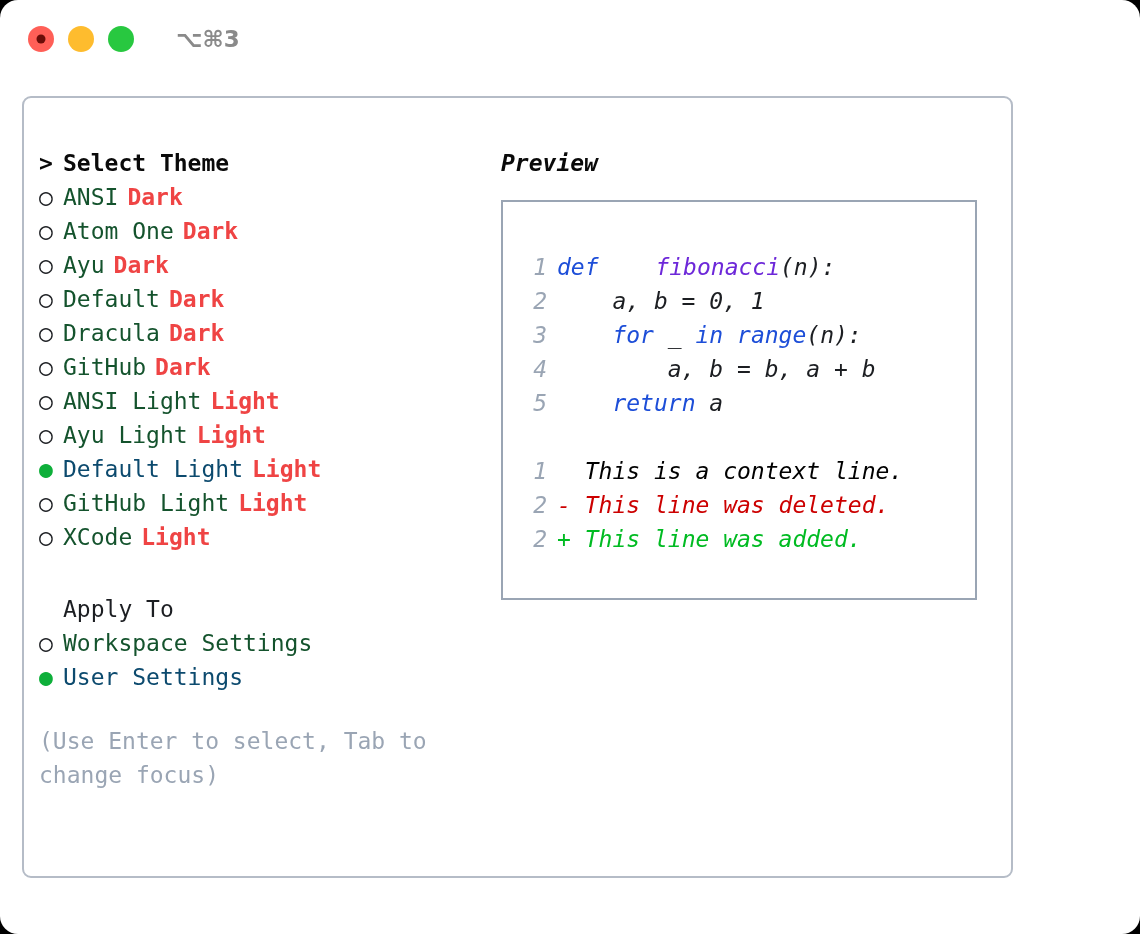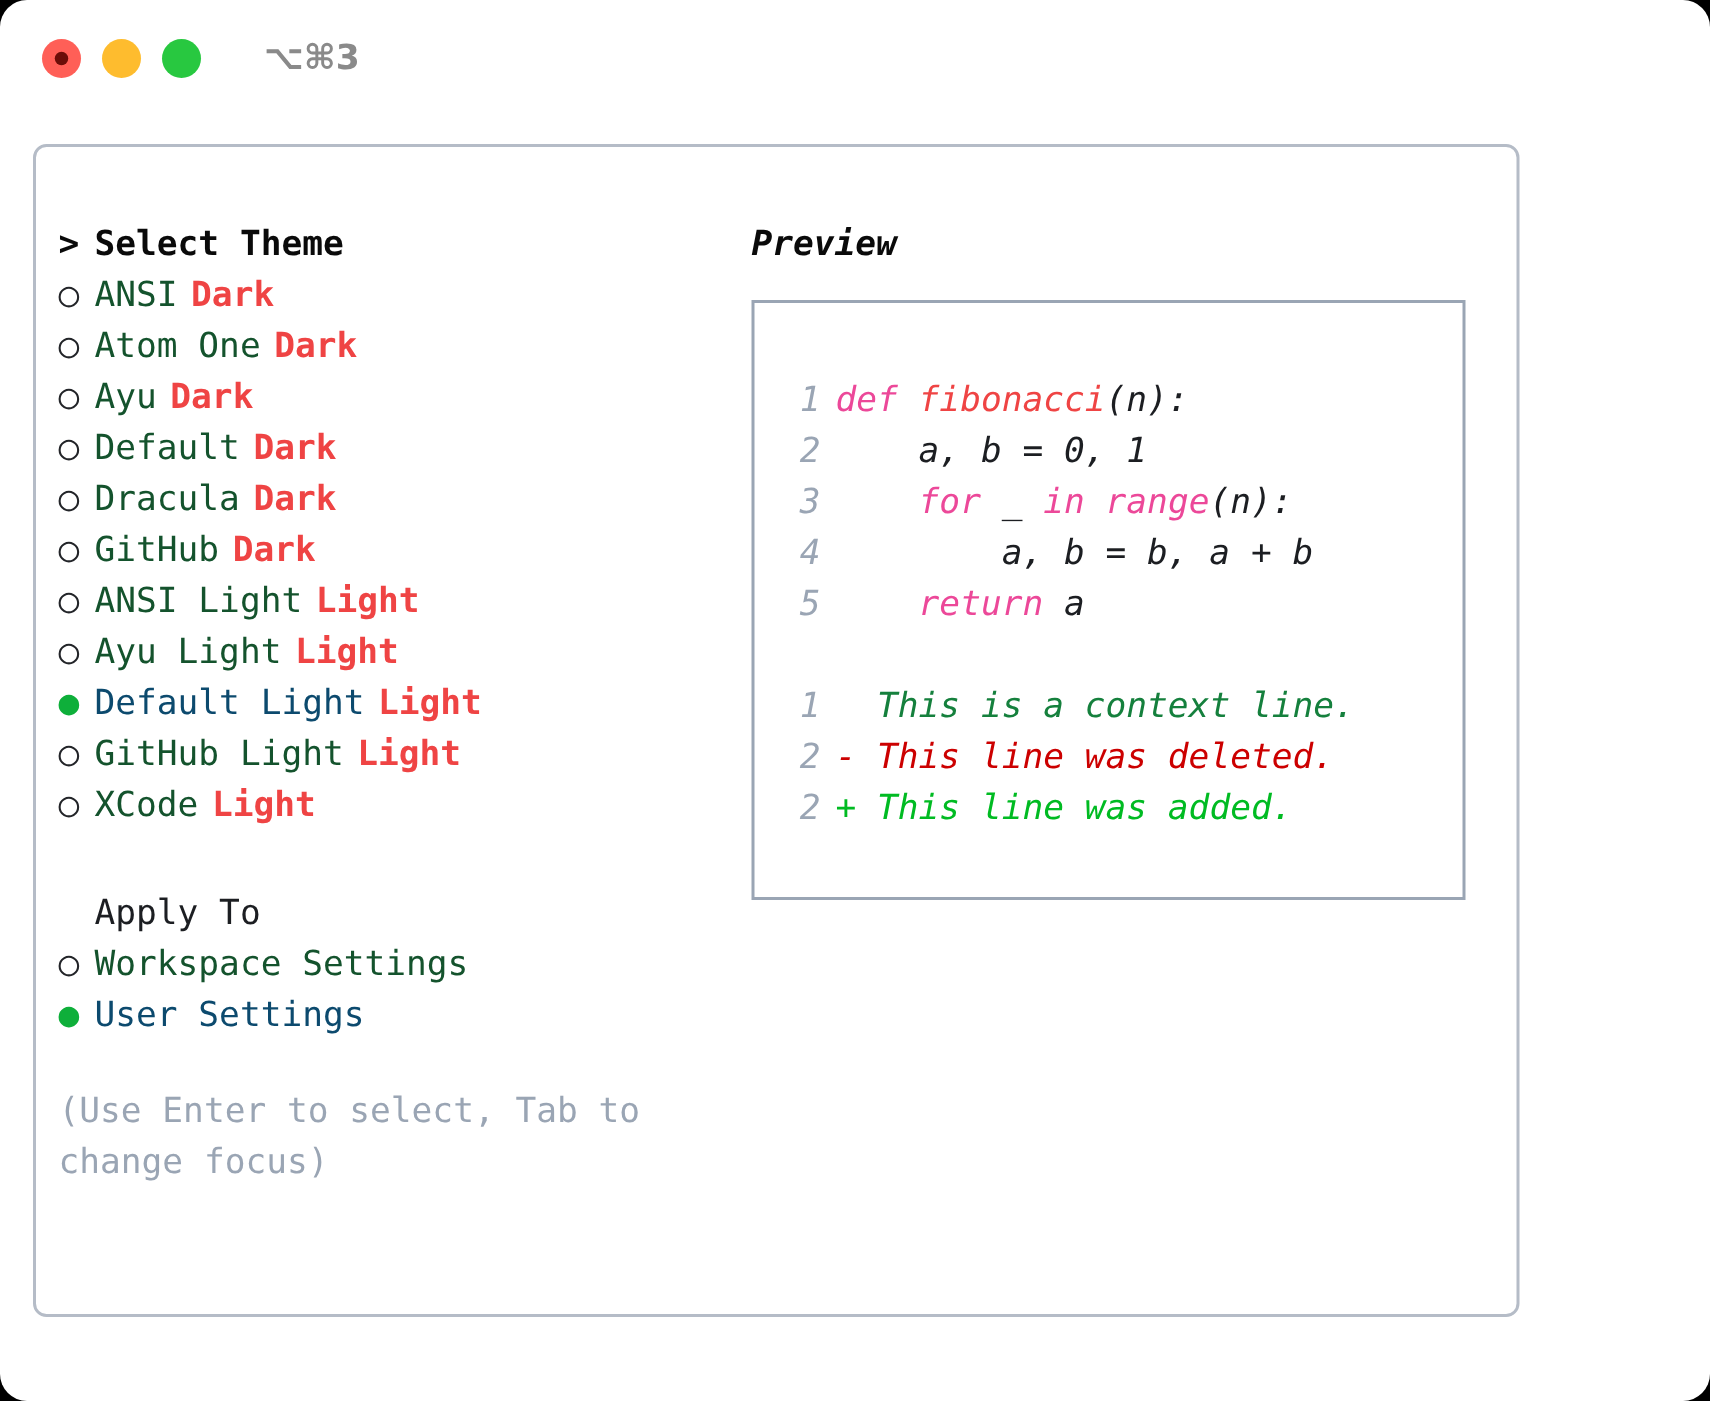--- a/index.html
+++ b/index.html
@@ -171,24 +171,24 @@
     line-height: 34px;
     white-space: pre;
   }
   .ln {
     display: inline-block;
     width: 26px;
     text-align: right;
     color: #9aa5b4;
     margin-right: 10px;
   }
-  .kw   { color: #ec4899; }
-  .fn   { color: #ef4444; }
+  .kw   { color: #1d4ed8; }
+  .fn   { color: #6d28d9; margin-left: 43px; }
   .plain{ color: #1c1e22; }
-  .ctx  { color: #15803d; margin-top: 32px; }
+  .ctx  { color: #000000; margin-top: 32px; }
   .del  { color: #cc0000; }
   .add  { color: #00bb22; }
   .blank-line { height: 34px; }
 </style>
 </head>
 <body>
 
 <div class="window">
 
   <div class="titlebar">

